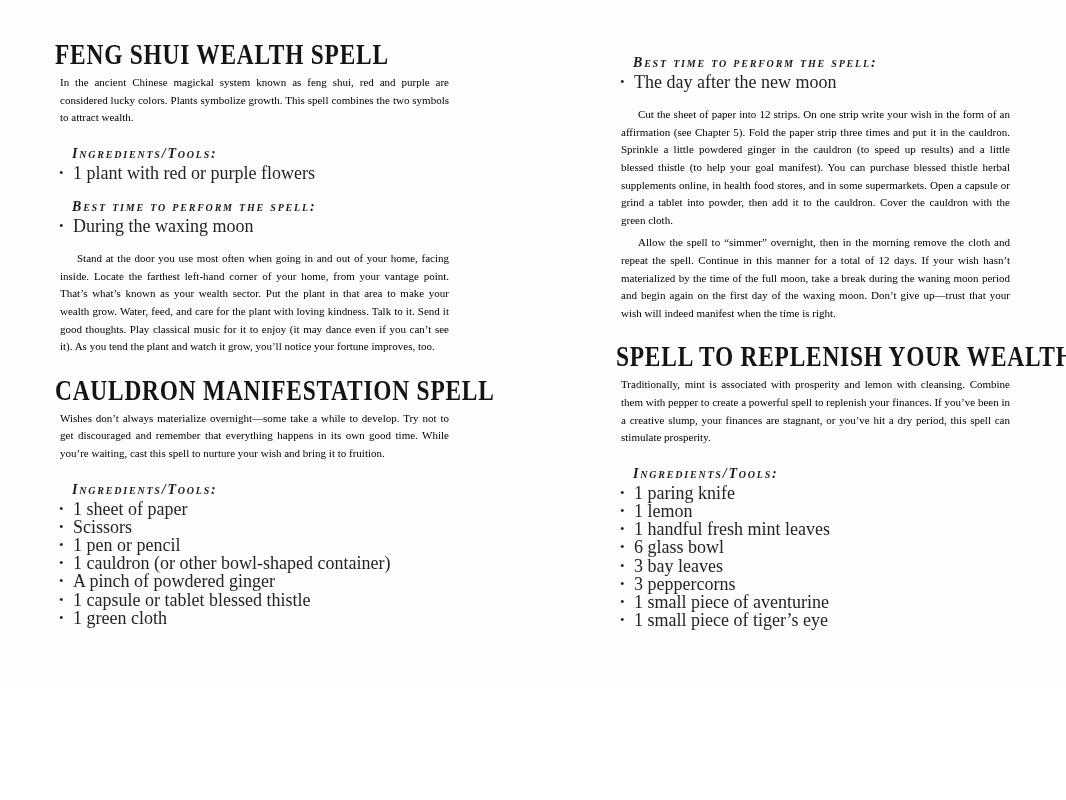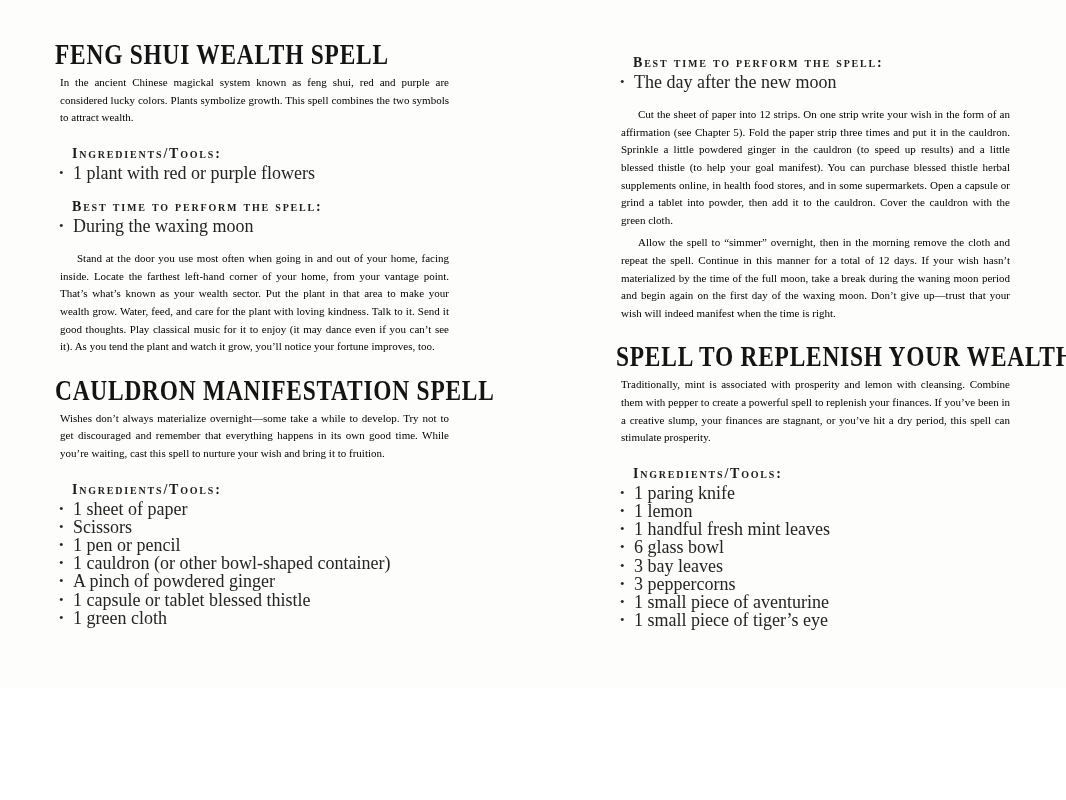--- a/index.html
+++ b/index.html
@@ -44,20 +44,21 @@
   p.after-gap { margin-top: 15px; }
 
   .subhead {
     font-weight: 700;
     font-variant: small-caps;
     font-size: 14px;
     letter-spacing: 1.8px;
     color: #1b1b1b;
     margin: 16px 0 2px 17px;
     line-height: 17px;
+    font-style: italic;
   }
   .subhead.first { margin-top: 18px; }
 
   ul.bullets {
     list-style: none;
     margin: 0;
     padding: 0 0 0 4px;
   }
   ul.bullets li {
     font-size: 18px;

